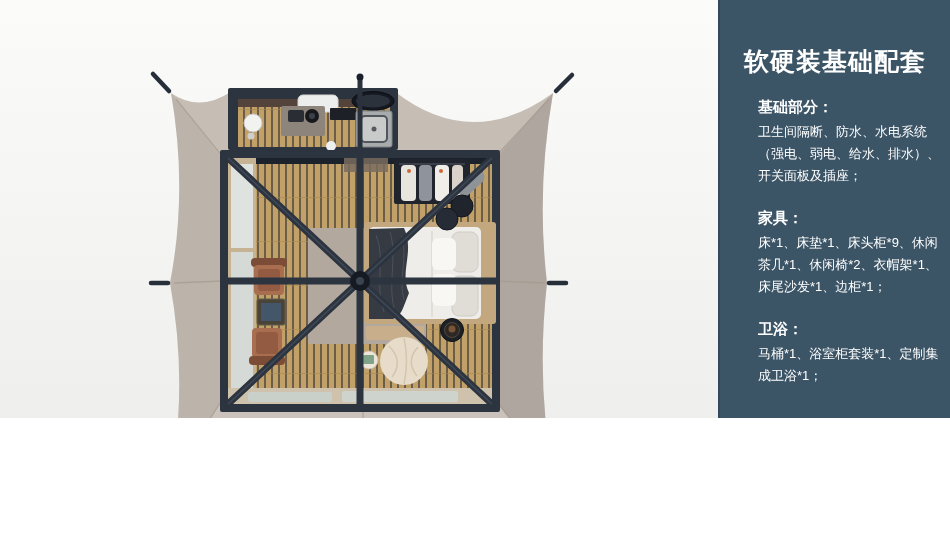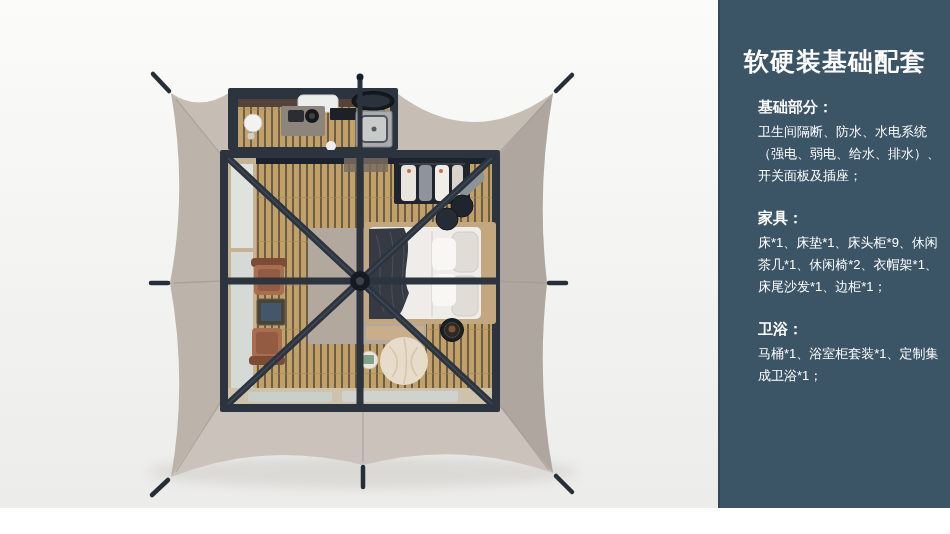--- a/index.html
+++ b/index.html
@@ -8,21 +8,21 @@
     --page_bg_top:#fbfbfa;
     --page_bg_bottom:#ebebe9;
     --canopy:#c6bdb4;
     --frame:#2c3440;
     --chair:#a96e50;
     --pouf:#e7dcc9;
     --rug:#b3a89d;
   }
   html,body{margin:0;padding:0;background:#ffffff;}
   .stage{
-    position:relative;width:950px;height:508px;overflow:hidden;
+    position:relative;width:950px;height:418px;overflow:hidden;
     font-family:"Liberation Sans","DejaVu Sans",sans-serif;
   }
   .scene{position:absolute;left:0;top:0;width:718px;height:534px;}
   .scene svg{display:block;}
   .sidebar{
     position:absolute;left:718px;top:0;width:232px;height:534px;
     background:var(--sidebar_bg);
     border-left:2px solid #33485a;
     box-sizing:border-box;
     color:var(--sidebar_text);

